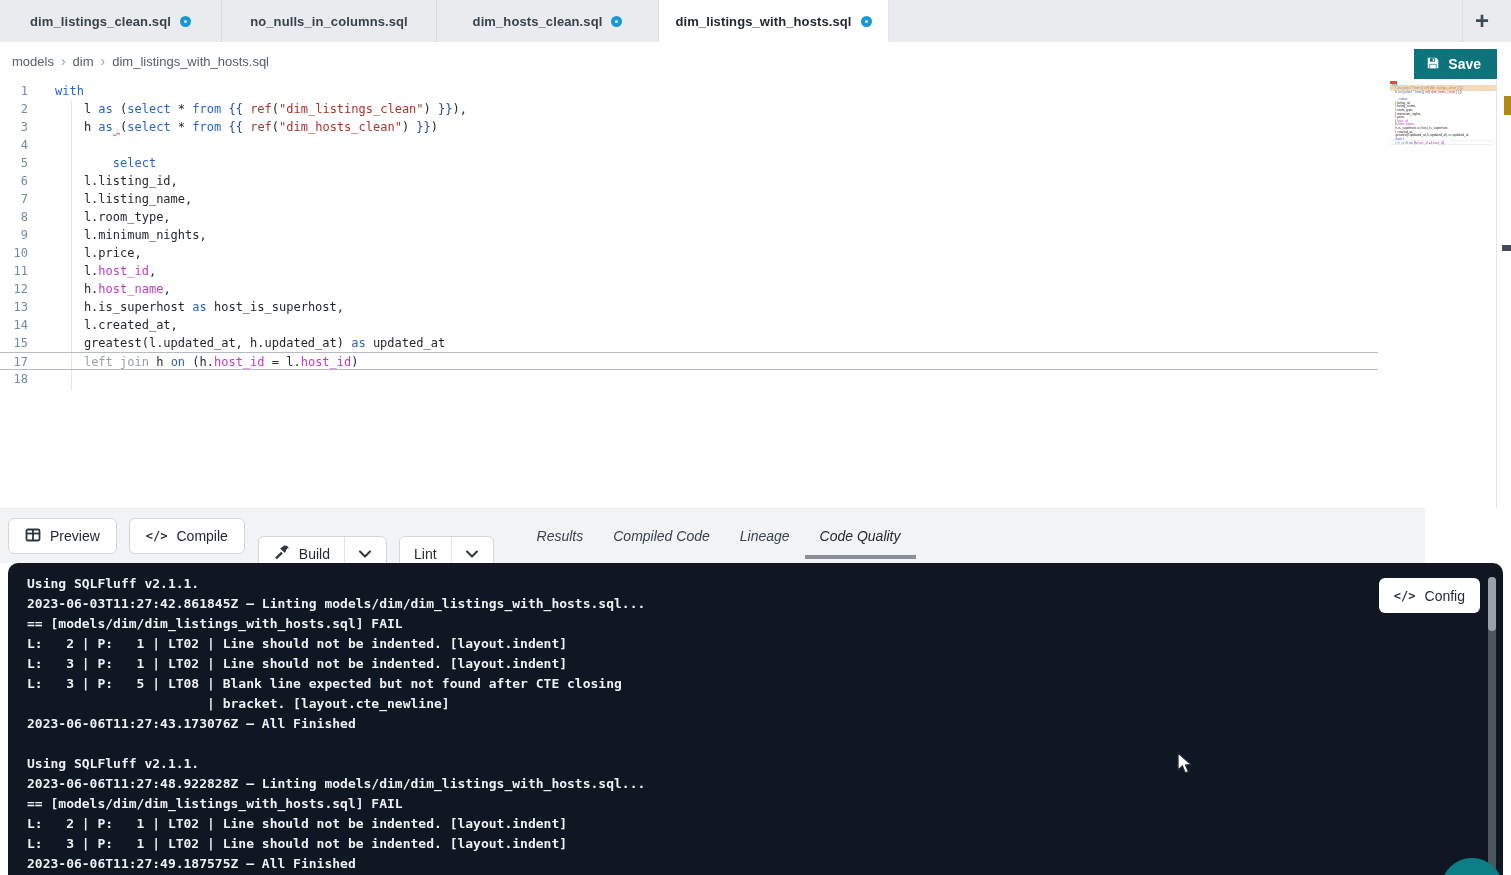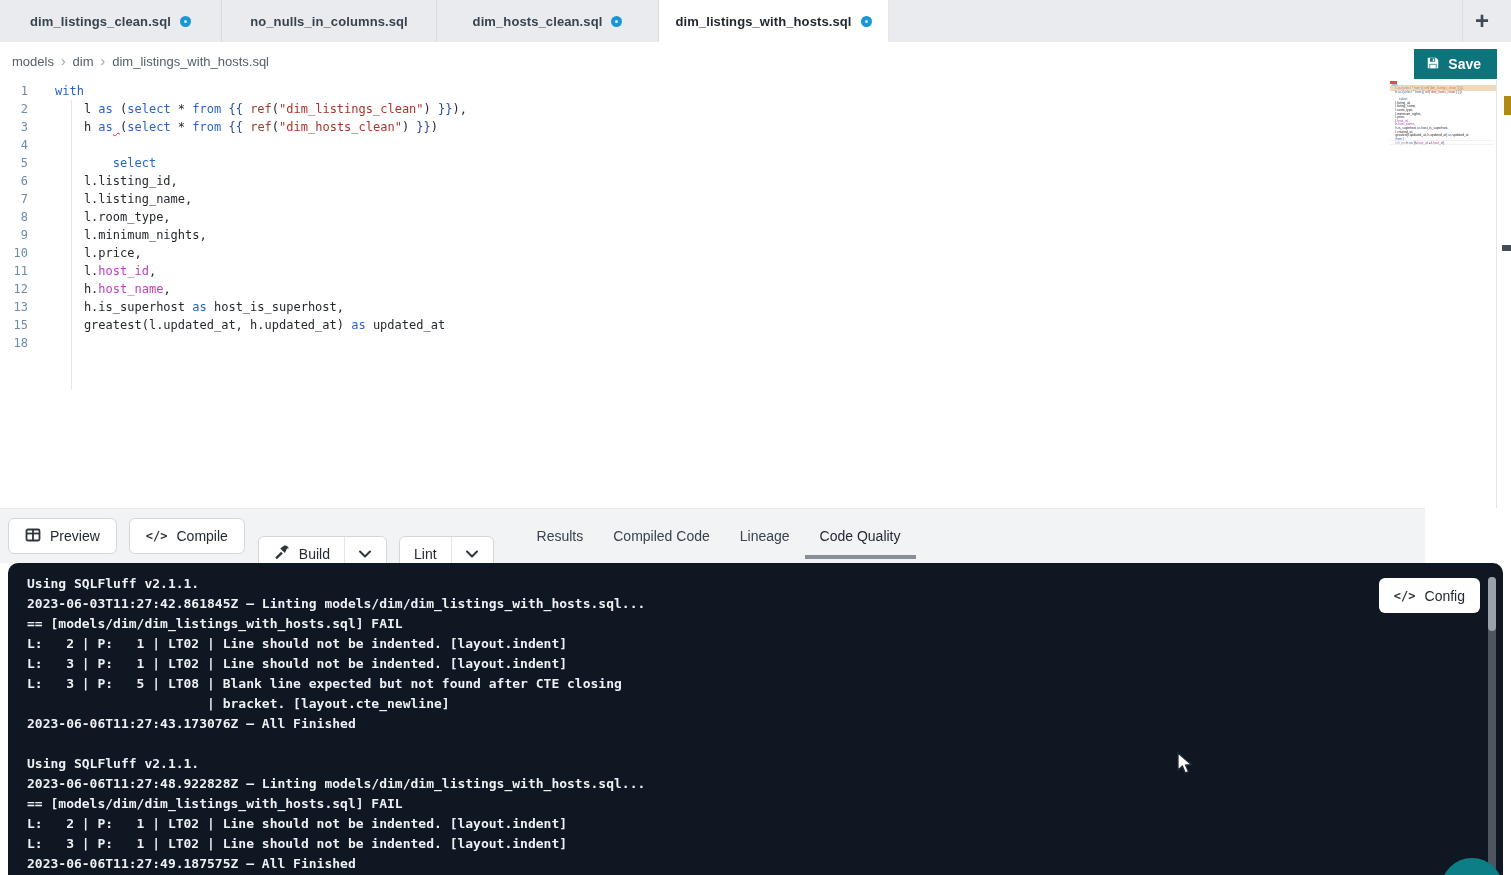--- a/index.html
+++ b/index.html
@@ -63,21 +63,21 @@
   .toolbar { position:absolute; left:0; top:508px; width:1425px; height:55px; background:#f2f3f5;
              border-top:1px solid #e8eaec; display:flex; align-items:center; }
   .btn, .btn-group { height:36px; background:#fff; border:1px solid #d3d7db; border-radius:6px;
          display:flex; align-items:center; font-size:14px; color:#232a31; cursor:pointer; }
   .btn { padding:0 16px; gap:9px; }
   .btn-group { padding:0; overflow:hidden;margin-top:36px; }
   .btn-main { display:flex; align-items:center; gap:9px; padding:0 14px; height:100%; cursor:pointer; }
   .btn-chev { display:flex; align-items:center; justify-content:center; width:42px; height:100%;
               border-left:1px solid #e2e5e8; cursor:pointer; }
   .icon-glyph { font-family:"DejaVu Sans Mono", monospace; font-weight:700; font-size:12px; color:#2e353c; }
-  .ptabs { display:flex; align-items:center; height:100%; margin-left:28px; }
+  .ptabs { display:flex; align-items:center; height:100%; margin-left:28px;font-style:italic; }
   .ptab { position:relative; height:100%; display:flex; align-items:center; padding:0 15px;
           font-size:14px; color:#39434d; cursor:pointer; }
   .ptab.active { color:#232a31; }
   .ptab.active::after { content:''; position:absolute; left:0; right:0; bottom:4px; height:4px;
                         background:#878e96; }
 
   
   .terminal { position:absolute; left:8px; top:563px; width:1495px; height:312px;
               background:#0f1722; border-radius:10px 10px 0 0; }
   .term-text { position:absolute; left:19px; top:11px;
@@ -155,21 +155,23 @@
         <div class="code-line"><span class="ln">4</span><span class="code-text"></span></div>
         <div class="code-line"><span class="ln">5</span><span class="code-text"><span class="tk-pl">        </span><span class="tk-kw">select</span></span></div>
         <div class="code-line"><span class="ln">6</span><span class="code-text"><span class="tk-pl">    l.listing_id,</span></span></div>
         <div class="code-line"><span class="ln">7</span><span class="code-text"><span class="tk-pl">    l.listing_name,</span></span></div>
         <div class="code-line"><span class="ln">8</span><span class="code-text"><span class="tk-pl">    l.room_type,</span></span></div>
         <div class="code-line"><span class="ln">9</span><span class="code-text"><span class="tk-pl">    l.minimum_nights,</span></span></div>
         <div class="code-line"><span class="ln">10</span><span class="code-text"><span class="tk-pl">    l.price,</span></span></div>
         <div class="code-line"><span class="ln">11</span><span class="code-text"><span class="tk-pl">    l.</span><span class="tk-mg">host_id</span><span class="tk-pl">,</span></span></div>
         <div class="code-line"><span class="ln">12</span><span class="code-text"><span class="tk-pl">    h.</span><span class="tk-mg">host_name</span><span class="tk-pl">,</span></span></div>
         <div class="code-line"><span class="ln">13</span><span class="code-text"><span class="tk-pl">    h.is_superhost </span><span class="tk-kw">as</span><span class="tk-pl"> host_is_superhost,</span></span></div>
+        <div class="code-line"><span class="ln">14</span><span class="code-text"><span class="tk-pl">    l.created_at,</span></span></div>
         <div class="code-line"><span class="ln">15</span><span class="code-text"><span class="tk-pl">    greatest(l.updated_at, h.updated_at) </span><span class="tk-kw">as</span><span class="tk-pl"> updated_at</span></span></div>
+        <div class="code-line active"><span class="ln">17</span><span class="code-text"><span class="tk-pl">    </span><span class="tk-gr">left join</span><span class="tk-pl"> h </span><span class="tk-kw">on</span><span class="tk-pl"> (h.</span><span class="tk-mg">host_id</span><span class="tk-pl"> = l.</span><span class="tk-mg">host_id</span><span class="tk-pl">)</span></span></div>
         <div class="code-line"><span class="ln">18</span><span class="code-text"></span></div>
       </div>
 
     <div class="minimap">
       <div class="minimap-inner" id="minimap-inner">
           <div class="code-line"><span class="code-text"><span class="tk-kw">with</span></span></div>
           <div class="code-line"><span class="code-text"><span class="tk-pl">    l </span><span class="tk-kw">as</span><span class="tk-pl"> (</span><span class="tk-kw">select</span><span class="tk-pl"> * </span><span class="tk-kw">from</span><span class="tk-pl"> </span><span class="tk-jj">{{</span><span class="tk-pl"> </span><span class="tk-fn">ref</span><span class="tk-pl">(</span><span class="tk-st">"dim_listings_clean"</span><span class="tk-pl">) </span><span class="tk-jj">}}</span><span class="tk-pl">),</span></span></div>
           <div class="code-line"><span class="code-text"><span class="tk-pl">    h </span><span class="tk-kw">as</span><span class="tk-er"> </span><span class="tk-pl">(</span><span class="tk-kw">select</span><span class="tk-pl"> * </span><span class="tk-kw">from</span><span class="tk-pl"> </span><span class="tk-jj">{{</span><span class="tk-pl"> </span><span class="tk-fn">ref</span><span class="tk-pl">(</span><span class="tk-st">"dim_hosts_clean"</span><span class="tk-pl">) </span><span class="tk-jj">}}</span><span class="tk-pl">)</span></span></div>
           <div class="code-line"><span class="code-text"></span></div>
           <div class="code-line"><span class="code-text"><span class="tk-pl">        </span><span class="tk-kw">select</span></span></div>

